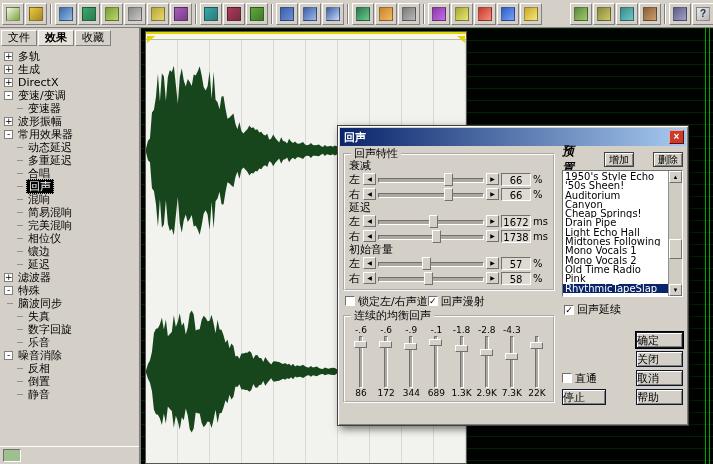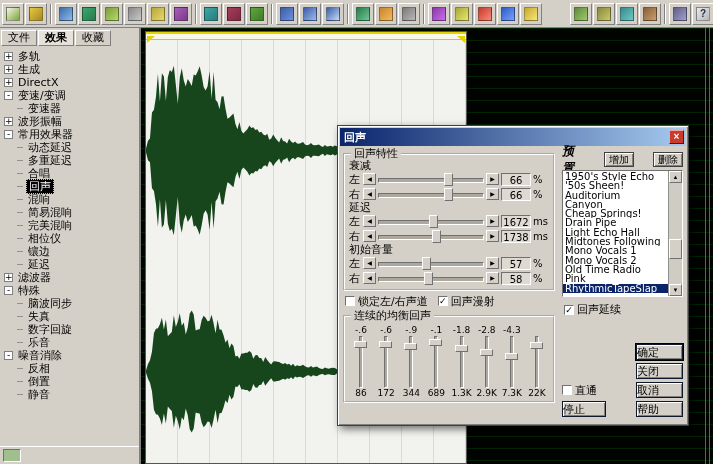--- a/index.html
+++ b/index.html
@@ -51,41 +51,41 @@
   
   .dialog{position:absolute;left:337px;top:125px;width:352px;height:301px;z-index:10;
     background:#d4d0c8;border:1px solid #404040;
     box-shadow:inset 1px 1px 0 #fff,inset -1px -1px 0 #808080,3px 3px 8px rgba(0,0,0,.55);
     display:flex;flex-direction:column;box-sizing:border-box}
   .title-bar{height:18px;margin:2px 2px 0;background:linear-gradient(90deg,#0a246a,#a6caf0);
     color:#fff;font-weight:bold;display:flex;align-items:center;padding:0 2px 0 4px;flex:none}
   .close-btn{margin-left:auto;width:15px;height:14px;background:#cb3a2a;color:#fff;
     border:1px solid;border-color:#f0a59a #5e1008 #5e1008 #f0a59a;
     font-size:10px;line-height:12px;text-align:center;font-weight:bold;padding:0}
-  .dlg-body{flex:1;display:flex;padding:1px 5px 8px;box-sizing:border-box;min-height:0}
+  .dlg-body{flex:1;display:flex;padding:1px 5px 20px;box-sizing:border-box;min-height:0}
   .col-left{width:212px;flex:none;display:flex;flex-direction:column}
   .group{border:2px groove #fdfdfd;position:relative;margin-top:6px;padding:5px 4px 3px;box-sizing:border-box}
   .group-title{position:absolute;top:-7px;left:6px;background:#d4d0c8;padding:0 3px;line-height:11px}
   .sub-label{height:12px;line-height:12px}
   .slider-row{height:14px;display:flex;align-items:center;gap:2px;margin-bottom:1px}
   .side{width:12px;flex:none}
   .arrow-btn{width:13px;height:12px;flex:none;padding:0;font-size:6px;line-height:10px;text-align:center;
     background:#d4d0c8;border:1px solid;border-color:#fff #707070 #707070 #fff}
   .h-track{flex:1;position:relative;height:13px}
   .h-track::before{content:"";position:absolute;left:0;right:0;top:5px;height:3px;background:#aca89e;
     border:1px solid;border-color:#707070 #fff #fff #707070}
   .h-thumb{position:absolute;top:0;width:9px;height:13px;margin-left:-4px;background:#d4d0c8;
     border:1px solid;border-color:#fff #707070 #707070 #fff;box-sizing:border-box}
   .valbox{width:30px;flex:none;height:13px;line-height:13px;text-align:center;font-size:10px;
     background:#dedad2;border:1px solid;border-color:#707070 #fff #fff #707070;box-sizing:border-box}
   .unit{width:16px;flex:none;font-size:10px}
   .cb{display:flex;align-items:center;gap:3px;cursor:default}
   .cb .box{width:10px;height:10px;flex:none;background:#fff;border:1px solid;border-color:#707070 #fff #fff #707070;
     font-size:9px;line-height:9px;text-align:center;box-sizing:border-box}
-  .cb-row{display:flex;align-items:center;gap:10px;height:16px;margin:2px 0 0 2px}
+  .cb-row{display:flex;align-items:center;height:16px;margin:2px 0 0 2px}
   
   .eq-cols{display:flex;justify-content:space-between;padding:0 2px;margin-top:3px}
   .eq-col{width:20px;display:flex;flex-direction:column;align-items:center}
   .eq-val{height:10px;line-height:10px;font-size:9px;white-space:nowrap}
   .v-track{position:relative;width:16px;height:52px;margin-top:1px}
   .v-track::before{content:"";position:absolute;left:6px;top:0;bottom:0;width:2px;background:#aca89e;
     border:1px solid;border-color:#707070 #fff #fff #707070}
   .v-thumb{position:absolute;left:1px;width:13px;height:7px;background:#d4d0c8;
     border:1px solid;border-color:#fff #707070 #707070 #fff;box-sizing:border-box}
   .eq-freq{height:10px;line-height:10px;font-size:9px;white-space:nowrap}
@@ -286,21 +286,21 @@
         <span class="lbl">延迟</span>
       </div>
       <div class="tree-item" style="padding-left: 4px;">
         <span class="exp">+</span>
         <span class="lbl">滤波器</span>
       </div>
       <div class="tree-item" style="padding-left: 4px;">
         <span class="exp">-</span>
         <span class="lbl">特殊</span>
       </div>
-      <div class="tree-item" style="padding-left: 17px;">
+      <div class="tree-item" style="padding-left: 7px;">
         <span class="leafdash"></span>
         <span class="lbl">脑波同步</span>
       </div>
       <div class="tree-item" style="padding-left: 17px;">
         <span class="leafdash"></span>
         <span class="lbl">失真</span>
       </div>
       <div class="tree-item" style="padding-left: 17px;">
         <span class="leafdash"></span>
         <span class="lbl">数字回旋</span>

